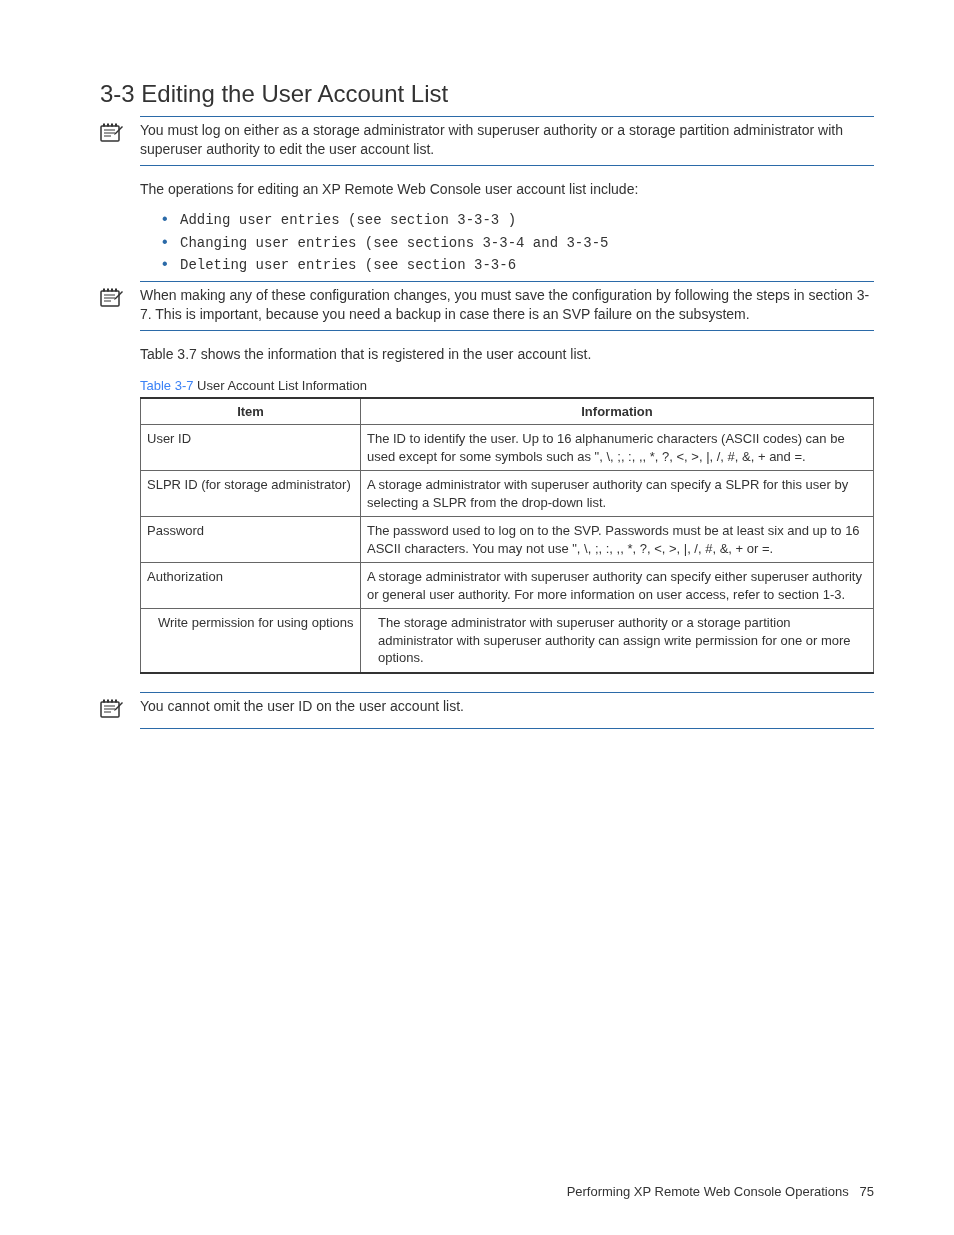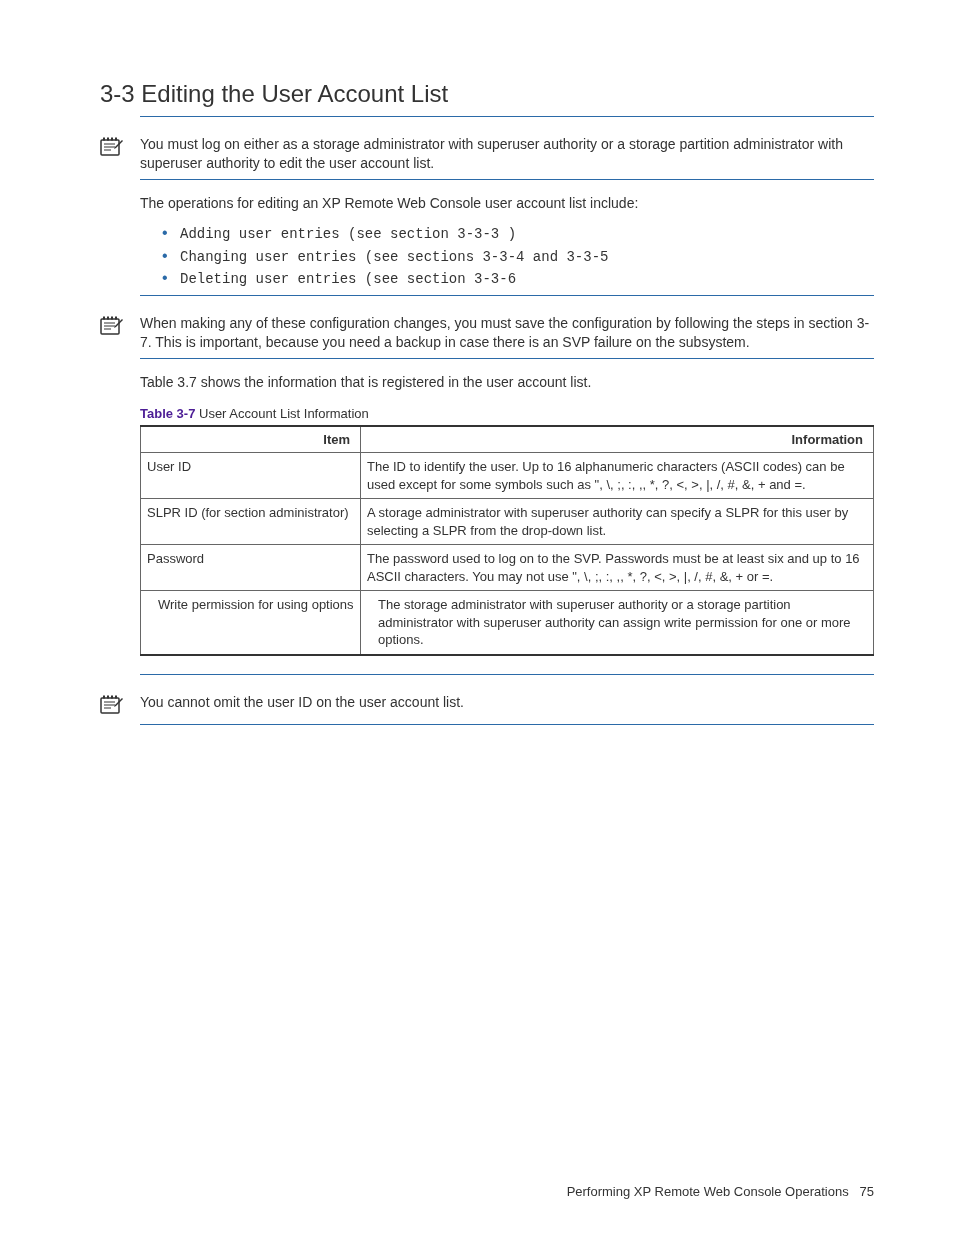--- a/index.html
+++ b/index.html
@@ -20,21 +20,21 @@
   h1.section-title {
     font-weight: 300;
     font-size: 24px;
     color: #333;
     margin: 0 0 8px 0;
     font-family: "Trebuchet MS", Arial, sans-serif;
   }
   .note-block {
     border-top: 1.5px solid #2b6aa8;
     border-bottom: 1.5px solid #2b6aa8;
-    padding: 18px 0 6px 0;
+    padding: 4px 0 6px 0;
     margin: 0 0 14px 40px;
     display: flex;
   }
   .note-block .icon-col {
     width: 34px;
     flex: 0 0 34px;
     margin-left: -40px;
     margin-right: 6px;
     padding-top: 2px;
   }
@@ -63,34 +63,34 @@
     font-size: 16px;
     position: absolute;
     left: -20px;
     top: -1px;
   }
   .table-caption {
     margin: 14px 0 4px 40px;
     font-size: 13px;
   }
   .table-caption .label {
-    color: #4c1d95;
-    font-weight: bold;
+    color: #3b82f6;
+    font-weight: normal;
   }
   table.info-table {
     border-collapse: collapse;
     margin-left: 40px;
     width: calc(100% - 40px);
     font-size: 13px;
   }
   table.info-table th {
     border: 1px solid #666;
     border-top: 2px solid #333;
-    padding: 5px 10px;
-    text-align: right;
+    padding: 5px 0;
+    text-align: center;
     font-weight: bold;
     background: #fff;
   }
   table.info-table td {
     border: 1px solid #666;
     padding: 5px 6px;
     vertical-align: top;
     line-height: 1.35;
   }
   table.info-table tr:last-child td {
@@ -175,26 +175,30 @@
         <th>Item</th>
         <th>Information</th>
       </tr>
     </thead>
     <tbody>
       <tr>
         <td>User ID</td>
         <td>The ID to identify the user.  Up to 16 alphanumeric characters (ASCII codes) can be used except for some symbols such as ", \, ;, :, ,, *, ?, &lt;, &gt;, |, /, #, &amp;, + and =.</td>
       </tr>
       <tr>
-        <td>SLPR ID (for section administrator)</td>
+        <td>SLPR ID (for storage administrator)</td>
         <td>A storage administrator with superuser authority can specify a SLPR for this user by selecting a SLPR from the drop-down list.</td>
       </tr>
       <tr>
         <td>Password</td>
         <td>The password used to log on to the SVP.  Passwords must be at least six and up to 16 ASCII characters. You may not use ", \, ;, :, ,, *, ?, &lt;, &gt;, |, /, #, &amp;, + or =.</td>
+      </tr>
+      <tr>
+        <td>Authorization</td>
+        <td>A storage administrator with superuser authority can specify either superuser authority or general user authority. For more information on user access, refer to section 1-3.</td>
       </tr>
       <tr>
         <td>Write permission for using options</td>
         <td>The storage administrator with superuser authority or a storage partition administrator with superuser authority can assign write permission for one or more options.</td>
       </tr>
     </tbody>
   </table>
 
   <div style="height:18px"></div>
 

